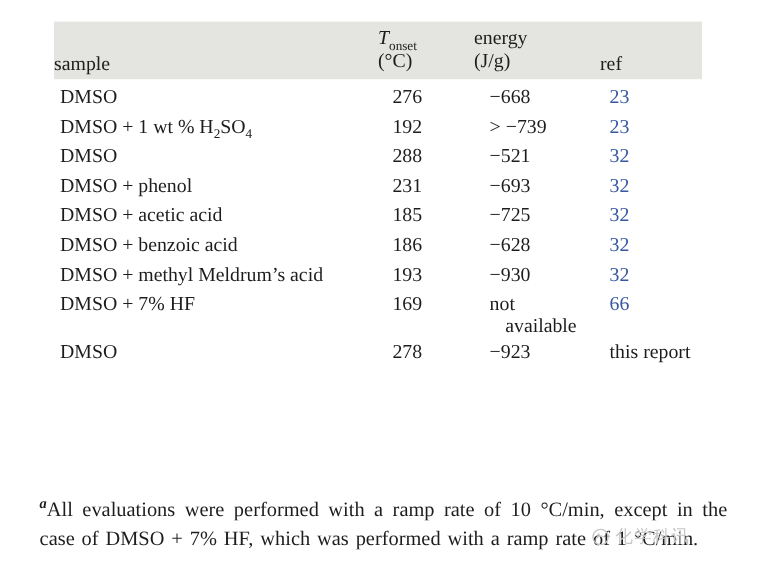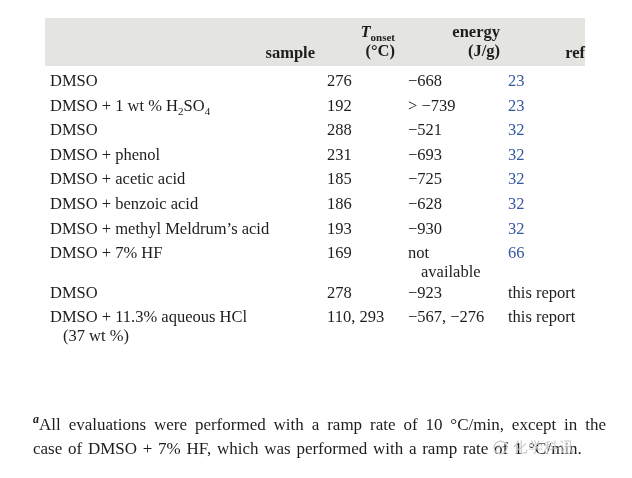--- a/index.html
+++ b/index.html
@@ -21,22 +21,22 @@
   .table-wrap{position:absolute;left:45px;top:18px;width:540px;}
   table{
     border-collapse:collapse;
     table-layout:fixed;
     width:540px;
     font-size:16.5px;
   }
   col.c1{width:270px;} col.c2{width:80px;} col.c3{width:105px;} col.c4{width:85px;}
   thead th{
     background:var(--header-bg,#e4e4e1);
-    font-weight:bold;
-    text-align:right;
+    font-weight:normal;
+    text-align:left;
     height:44px;
     padding:0 0 4px 0;
     line-height:19px;
     vertical-align:bottom;
   }
   thead th.two-line{vertical-align:middle;padding-bottom:2px;}
   thead .ital{font-style:italic;}
   sub{font-size:11px;line-height:0;}
   sup{font-size:11.5px;line-height:0;}
   tbody td{
@@ -148,26 +148,20 @@
             <td class="c-t">169</td>
             <td class="c-e">not<div class="line2">available</div></td>
             <td class="c-ref ref-link">66</td>
           </tr>
           <tr>
             <td class="c-sample">DMSO</td>
             <td class="c-t">278</td>
             <td class="c-e">−923</td>
             <td class="c-ref">this report</td>
           </tr>
-          <tr>
-            <td class="c-sample">DMSO + 11.3% aqueous HCl<div class="line2">(37 wt %)</div></td>
-            <td class="c-t">110, 293</td>
-            <td class="c-e">−567, −276</td>
-            <td class="c-ref">this report</td>
-          </tr>
         </tbody>
     </table>
   </div>
 
   <div class="footnote"><sup class="fn-marker">a</sup><span>All evaluations were performed with a ramp rate of 10 °C/min, except in the case of DMSO + 7% HF, which was performed with a ramp rate of 1 °C/min.</span></div>
 
   <div class="watermark">
     <svg width="17" height="17" viewBox="0 0 20 20">
       <circle cx="10" cy="10" r="7.5" fill="none" stroke="#c7c7c7" stroke-width="1.4"></circle>
       <path d="M5.5 11.5 C 8 8.5, 12 8.5, 14.5 10.5" stroke="#c7c7c7" stroke-width="1.2" fill="none"></path>

